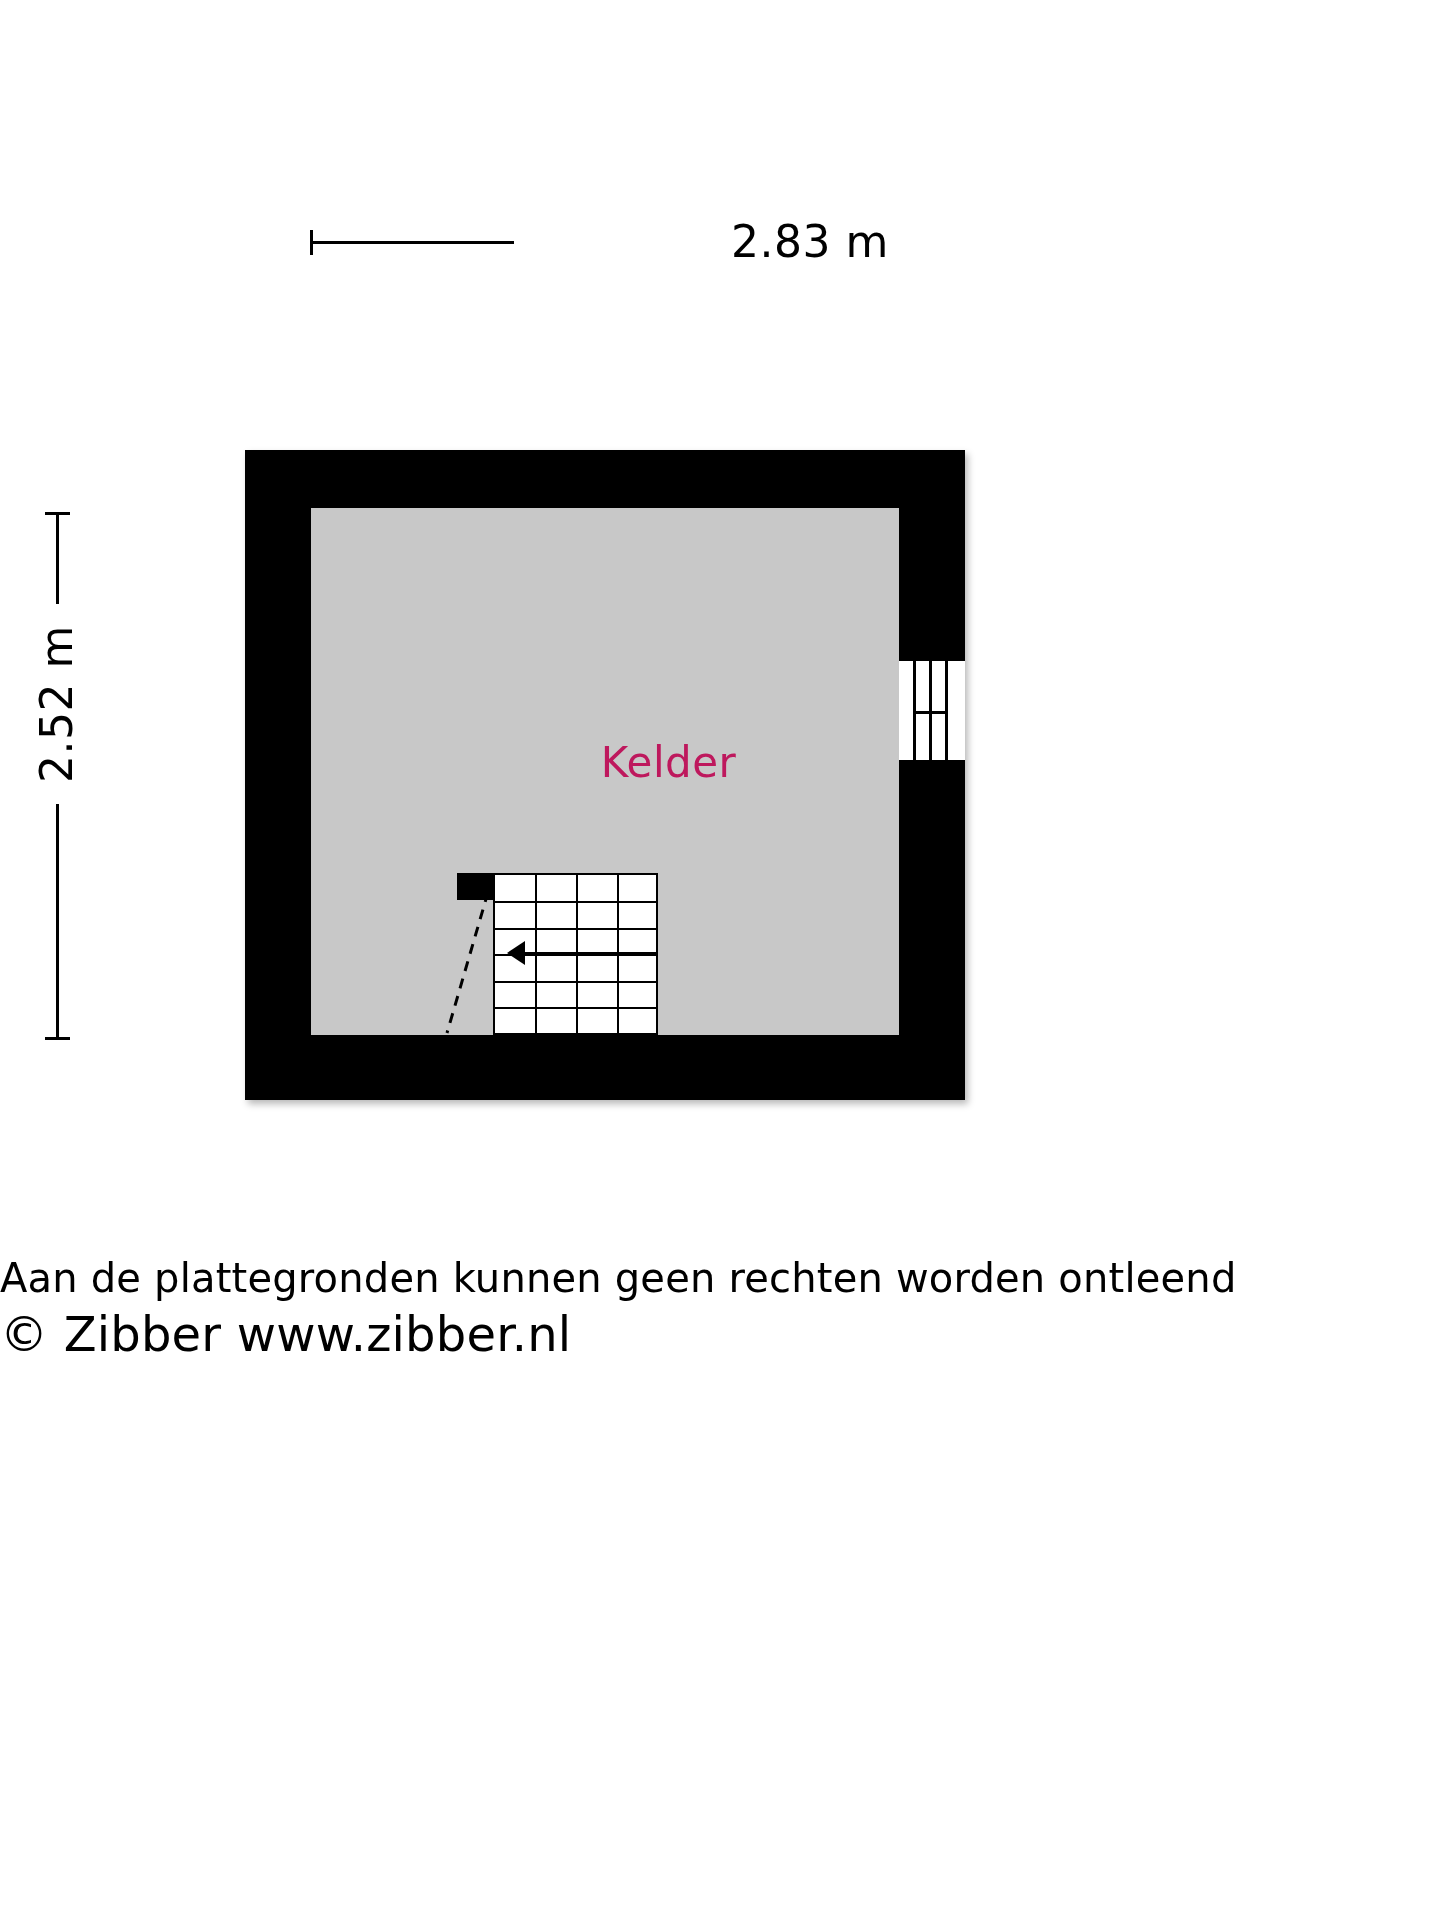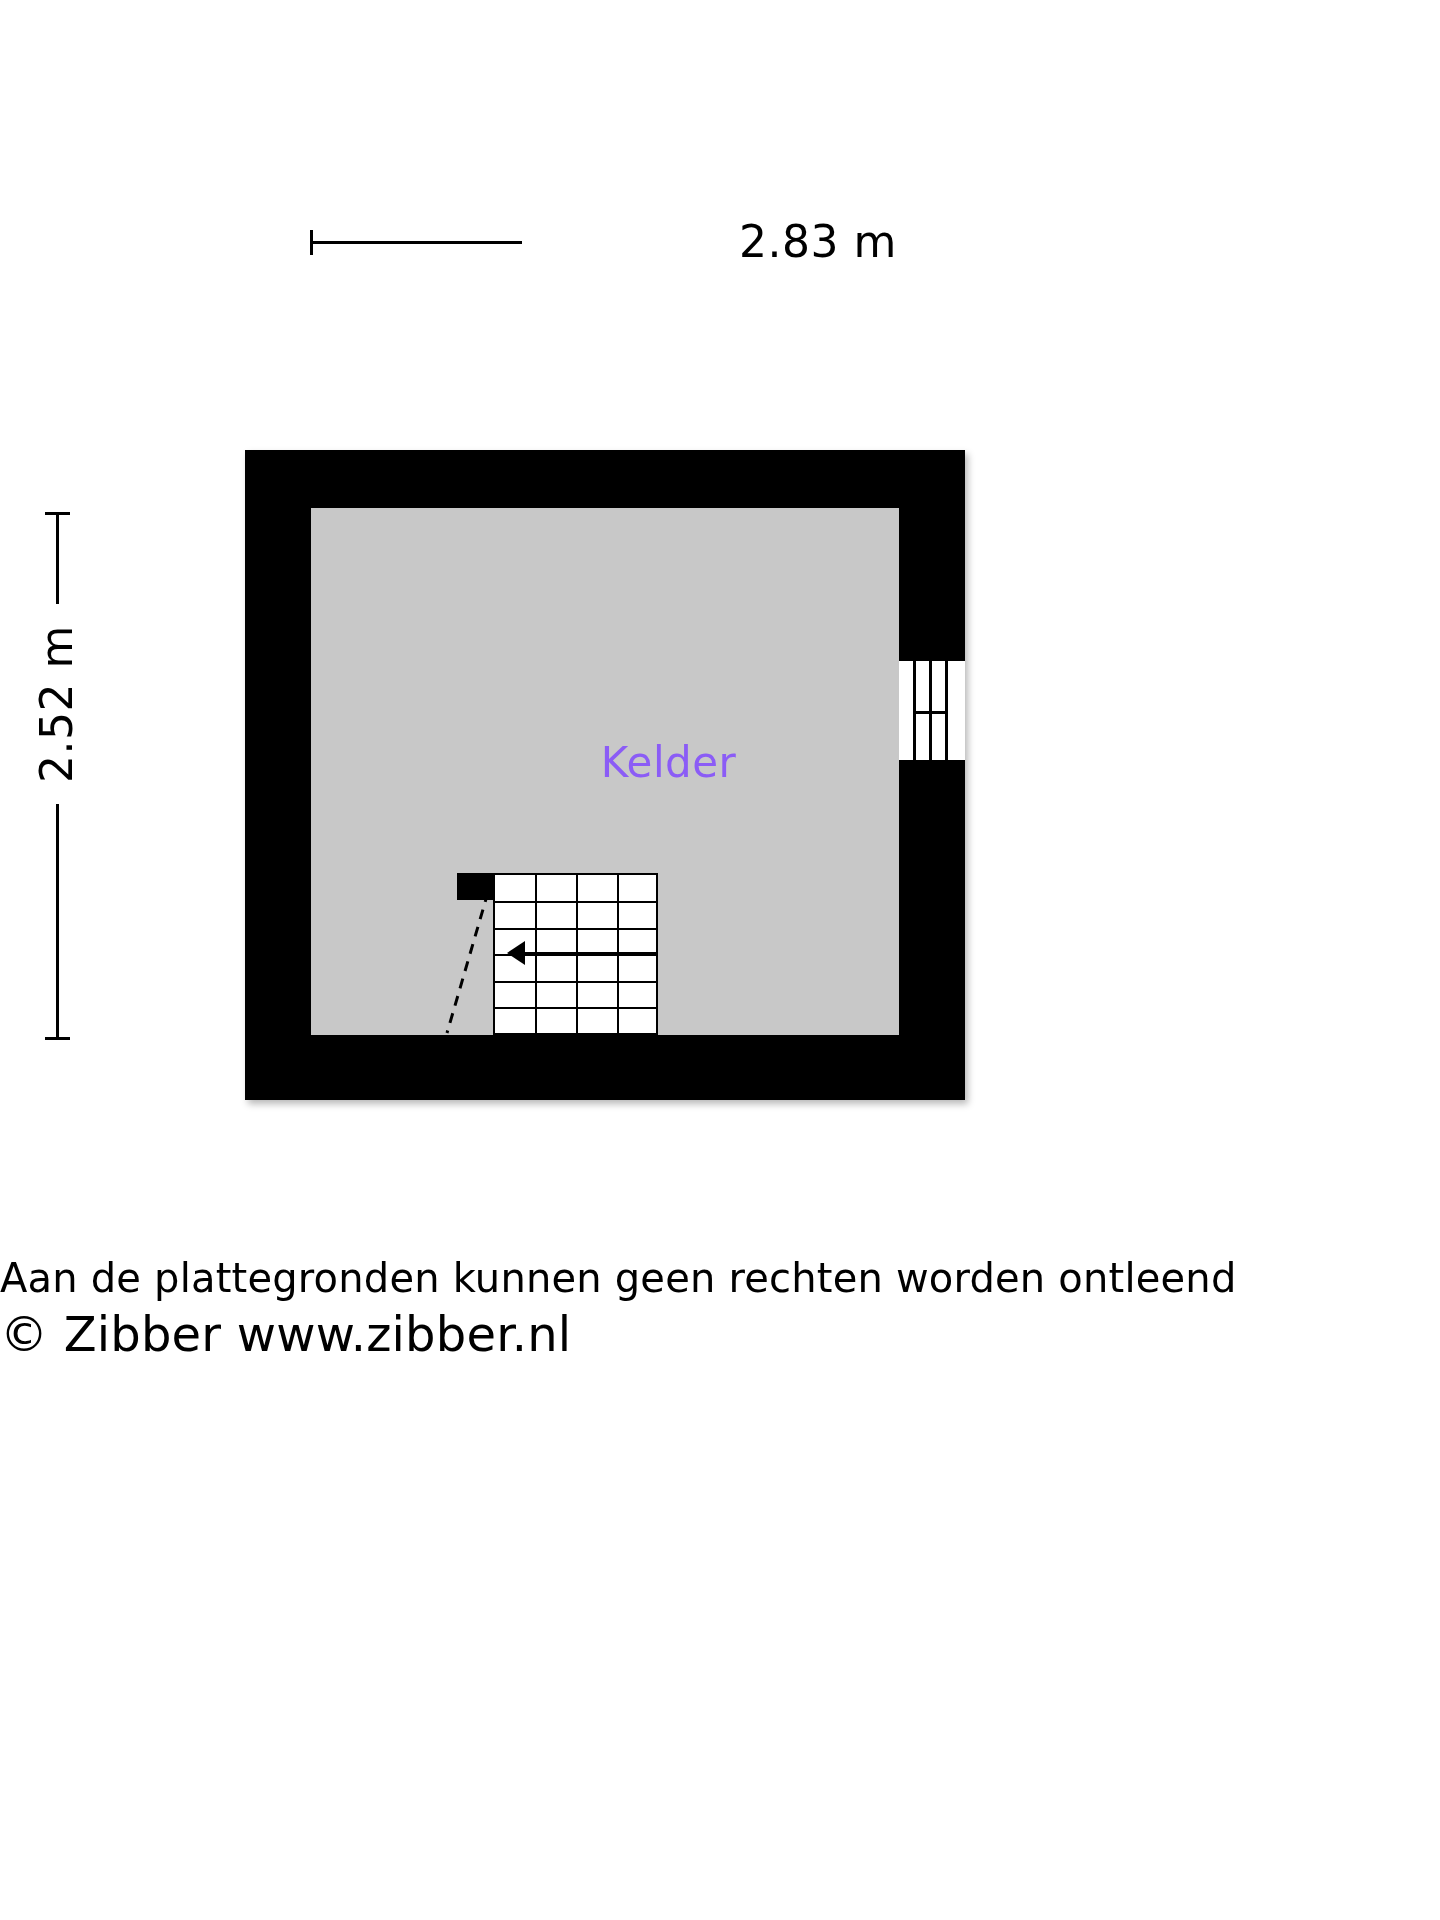--- a/index.html
+++ b/index.html
@@ -37,21 +37,21 @@
     position: absolute;
     top: 8px;
     width: 3px;
     height: 25px;
     background: #000;
   }
   .dim-top .cap-l { left: 0; }
   .dim-top .cap-r { left: 589px; }
   .dim-top .label {
     position: absolute;
-    left: 16px;
+    left: 8px;
     top: 0;
     width: 592px;
     text-align: center;
     font-size: 44px;
     line-height: 44px;
     letter-spacing: 0.5px;
     background: #ffffff;
   }
   .dim-top .label-wrap {
     position: absolute;
@@ -164,21 +164,21 @@
   
   .plan .room-label {
     position: absolute;
     left: 0;
     top: 292px;
     width: 847px;
     text-align: center;
     font-size: 42px;
     line-height: 42px;
     letter-spacing: 0.5px;
-    color: #8b5cf6;
+    color: #be185d;
   }
 
   
   .stairs {
     position: absolute;
     left: 200px;
     top: 423px;
     width: 213px;
     height: 162px;
   }

